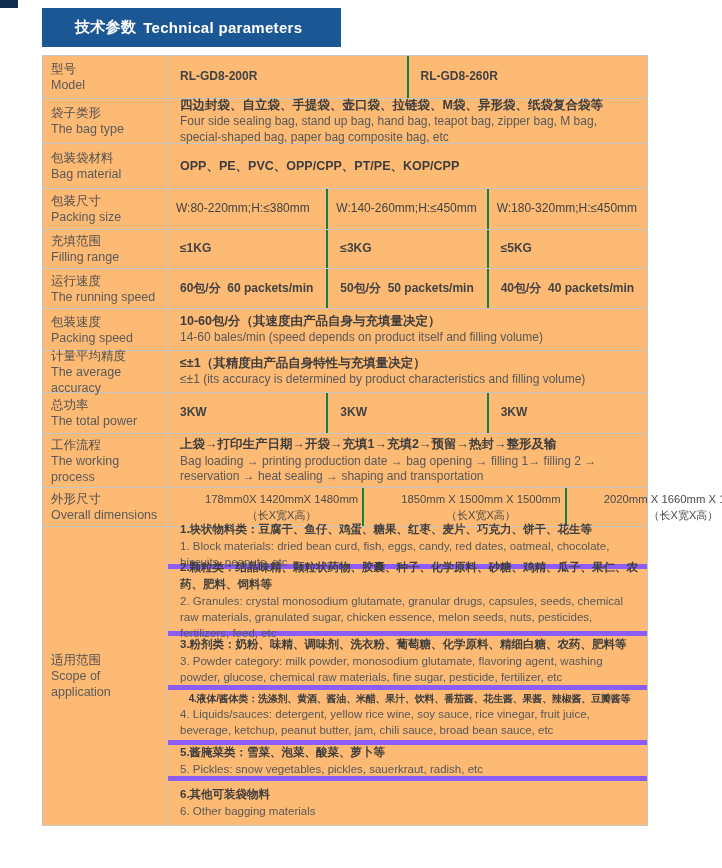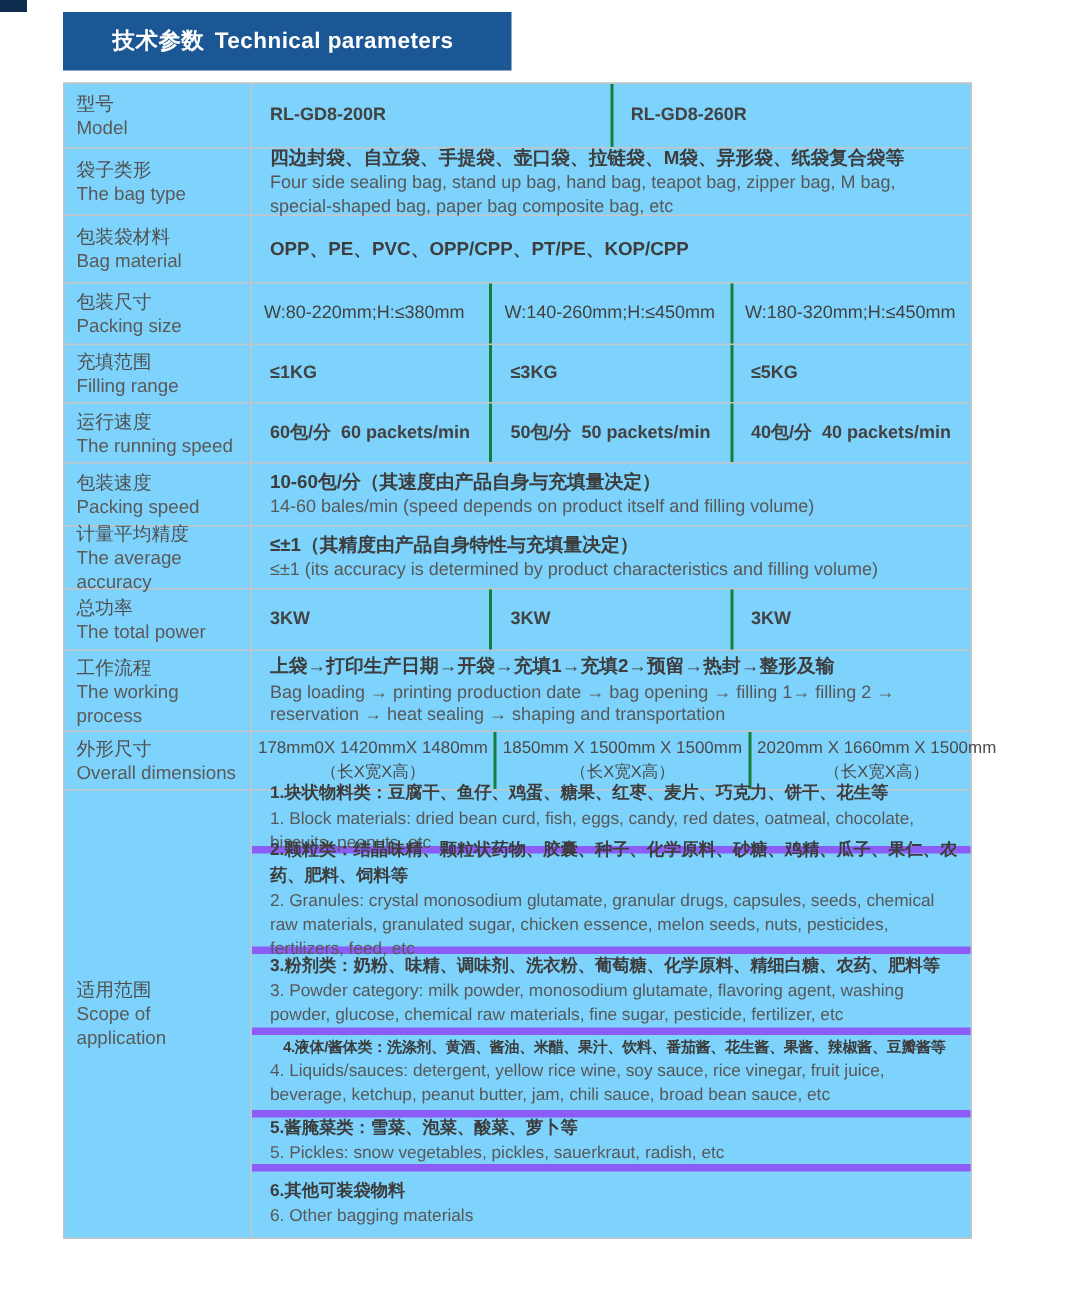--- a/index.html
+++ b/index.html
@@ -4,35 +4,35 @@
 <style>
   html,body{margin:0;padding:0;background:#ffffff;}
   .page{position:relative;width:722px;height:868px;background:#fff;overflow:hidden;
         font-family:"Liberation Sans","DejaVu Sans",sans-serif;}
   .corner{position:absolute;left:0;top:0;width:18px;height:8px;background:#0e2c4e;}
   .banner{position:absolute;left:42px;top:8px;width:299px;height:39px;background:#1c5795;
           color:#fff;display:flex;align-items:center;box-sizing:border-box;padding-left:33px;
           font-size:15px;font-weight:600;letter-spacing:.3px;}
   .banner .cnpart{font-weight:700;margin-right:7px;}
   .spec-table{position:absolute;left:42px;top:55px;width:606px;border:1px solid #c5c5c5;
-              box-sizing:border-box;background:#7dd3fc;}
+              box-sizing:border-box;background:#fdba74;}
   .row{display:flex;box-sizing:border-box;border-bottom:1px solid #c5c5c5;}
   .row:last-child{border-bottom:none;}
   .lbl{flex:0 0 125px;width:125px;box-sizing:border-box;border-right:1px solid #c5c5c5;
        padding:3px 4px 3px 8px;display:flex;flex-direction:column;justify-content:center;
        font-size:12.5px;color:#4f4f4f;line-height:1.28;}
   .lbl .len{color:#5a5a5a;}
   .val{flex:1;box-sizing:border-box;border-right:2px solid #15803d;
        padding:3px 6px 3px 12px;display:flex;flex-direction:column;justify-content:center;
        font-size:12px;color:#414141;line-height:1.3;}
   .row .val:last-child{border-right:none;}
   .c3{font-weight:600;color:#424242;white-space:pre-wrap;}
   .spanval .cn{font-weight:700;color:#3d3d3d;font-size:12.5px;}
   .spanval .en{font-weight:400;color:#585858;font-size:12px;margin-top:1px;}
-  .dim{align-items:center;text-align:left;padding-left:4px;padding-right:4px;}
+  .dim{align-items:center;text-align:left;padding-left:4px;padding-right:4px;margin-left:33px;}
   .dline{font-size:11.3px;font-weight:400;color:#4a4a4a;white-space:nowrap;}
   .dsub{font-size:11px;color:#4a4a4a;margin-top:2px;}
   .scope-body{flex:1;display:flex;flex-direction:column;}
   .sub{box-sizing:border-box;border-bottom:5px solid #8b5cf6;
        padding:3px 8px 3px 12px;display:flex;flex-direction:column;justify-content:center;}
   .sub:last-child{border-bottom:none;}
   .sub .cn{font-weight:700;color:#3d3d3d;font-size:11.5px;line-height:1.5;}
   .sub .en{font-weight:400;color:#585858;font-size:11.5px;line-height:1.35;margin-top:1px;}
   .sub .cn.tight{font-size:10px;letter-spacing:-0.2px;text-align:center;}
 </style>

